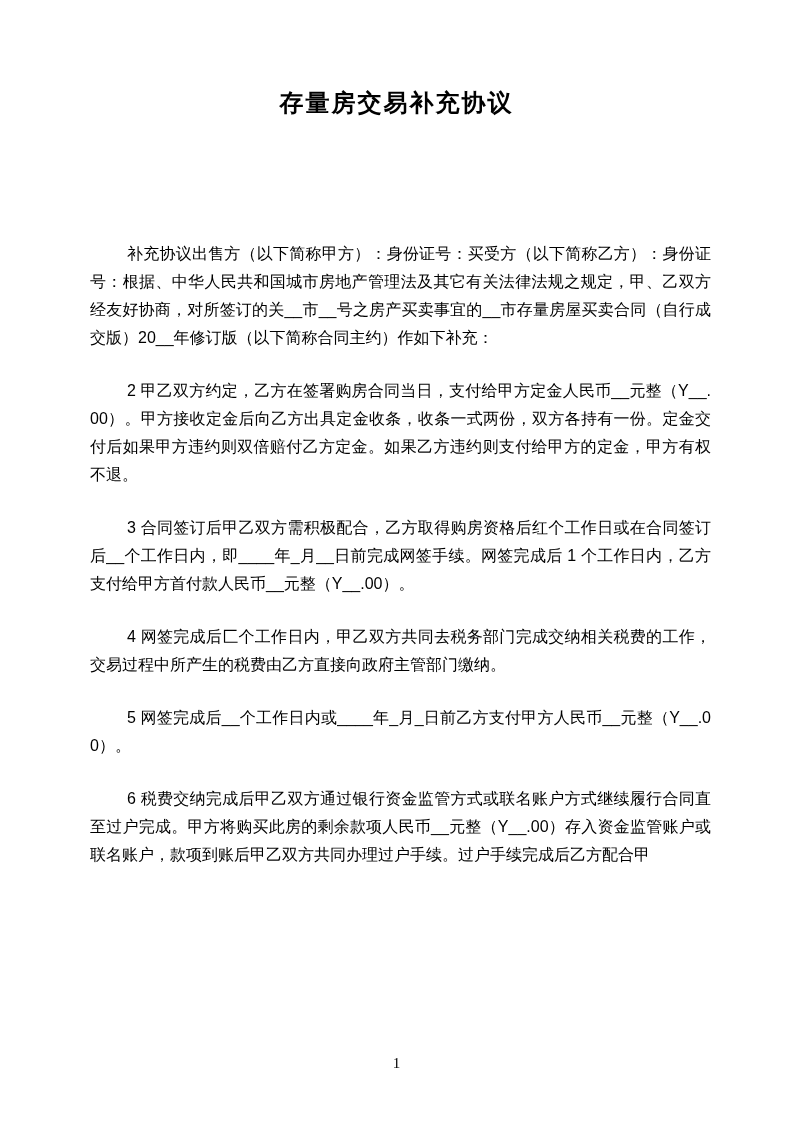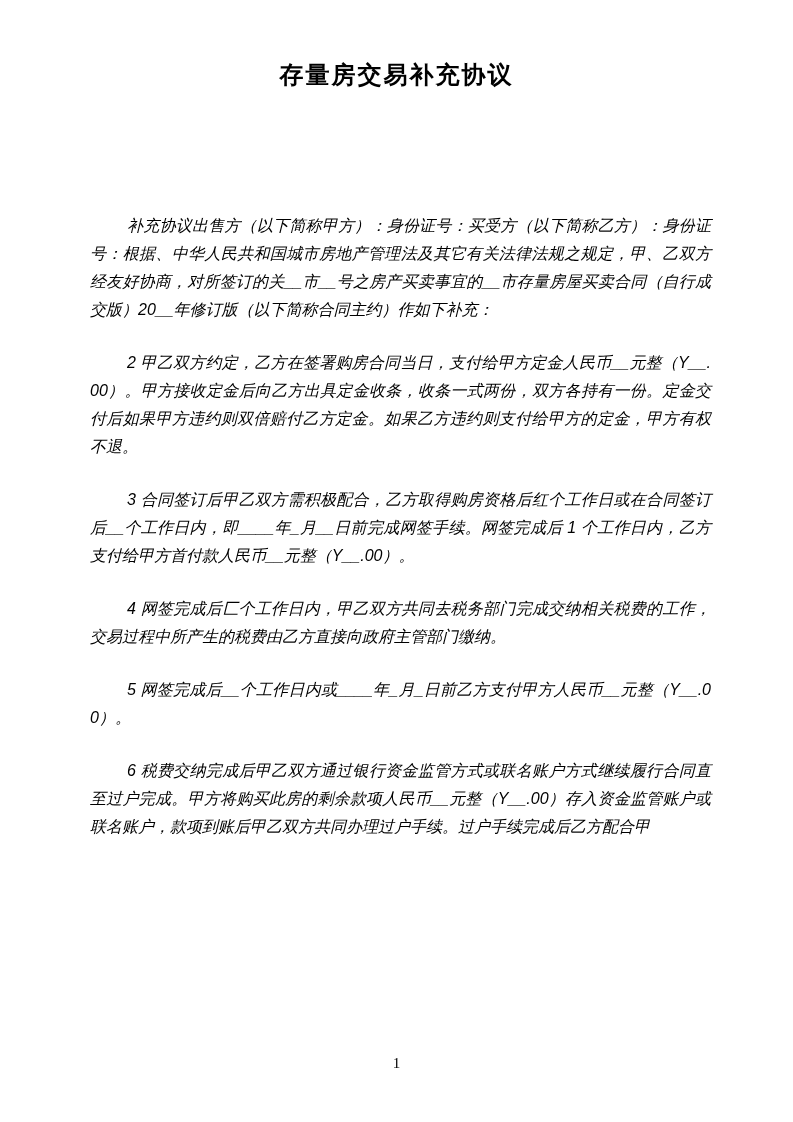--- a/index.html
+++ b/index.html
@@ -14,38 +14,37 @@
     height: 1122px;
     margin: 0 auto;
     background: #ffffff;
     color: #000000;
     font-family: "Liberation Sans", "DejaVu Sans", sans-serif;
     overflow: hidden;
     box-sizing: border-box;
   }
   .doc-title {
     margin: 0;
-    padding-top: 60px;
+    padding-top: 88px;
     text-align: center;
     font-size: 24px;
     font-weight: bold;
     line-height: 30px;
     letter-spacing: 2px;
   }
   .doc-body {
     margin: 122px 82px 0 90px;
     font-size: 16px;
     line-height: 28px;
     text-align: justify;
     word-break: break-all;
   }
   .doc-body p {
     margin: 0 0 25px 0;
     text-indent: 37px;
-    font-style: italic;
   }
   .page-footer {
     position: absolute;
     bottom: 50px;
     left: 0;
     right: 0;
     text-align: center;
     font-size: 15px;
     line-height: 18px;
     font-family: "Liberation Serif", "DejaVu Serif", serif;

